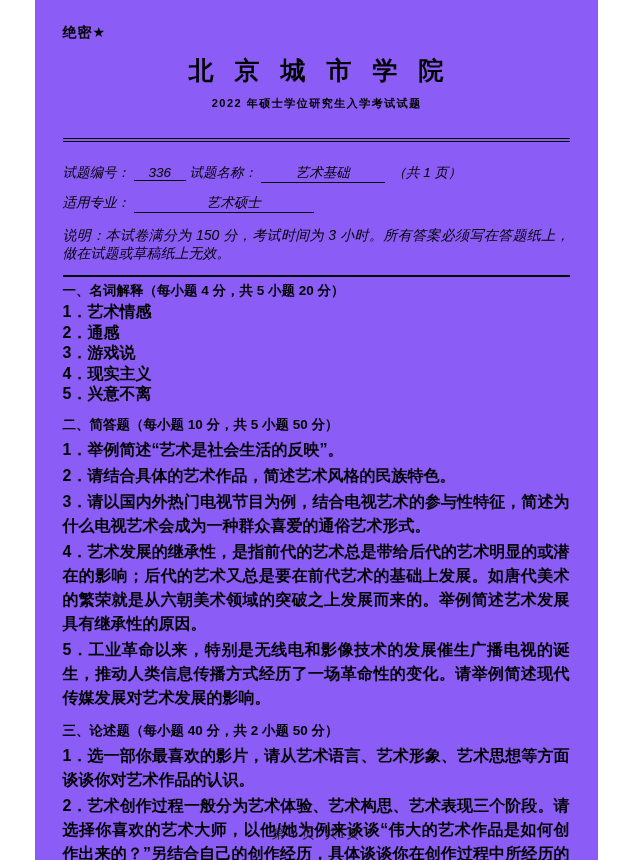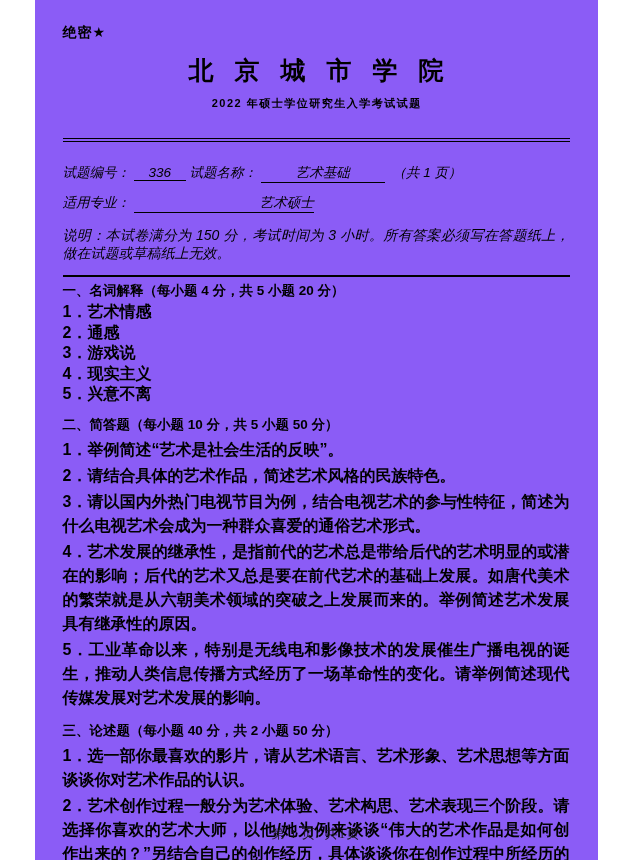--- a/index.html
+++ b/index.html
@@ -58,21 +58,21 @@
     margin: 0 0 11px 0;
   }
   .u {
     display: inline-block;
     border-bottom: 1.5px solid #000;
     text-align: center;
     font-style: italic;
   }
   .u-num   { min-width: 44px; padding: 0 4px; }
   .u-name  { min-width: 100px; padding: 0 12px; margin-right: 4px; }
-  .u-major { min-width: 160px; text-align: right; padding-left: 20px; }
+  .u-major { min-width: 160px; text-align: center; padding-left: 20px; }
   .instructions {
     margin: 13px 0 0 0;
     font-size: 14px;
     line-height: 18px;
     text-align: justify;
   }
   .thick-rule {
     margin-top: 13px;
     border-top: 2.5px solid #000;
   }

